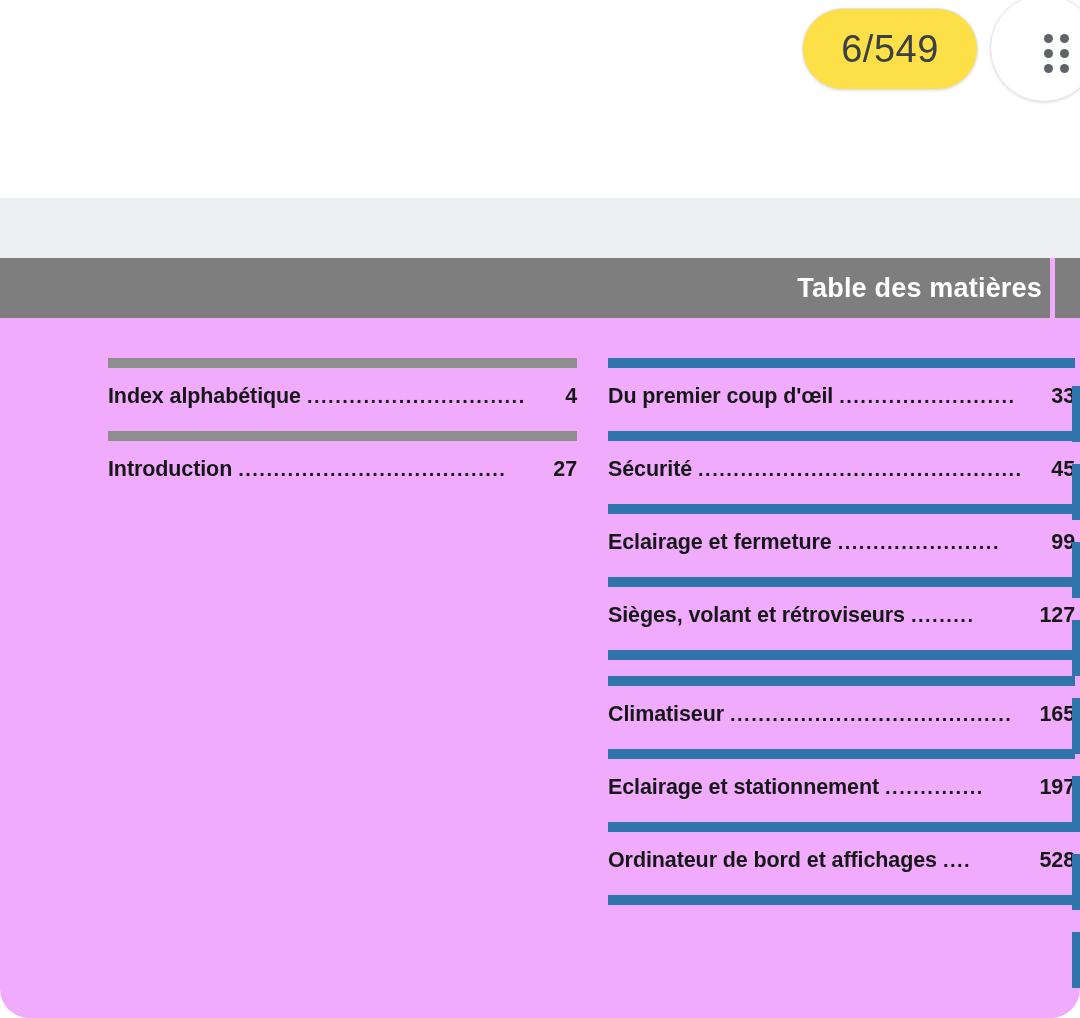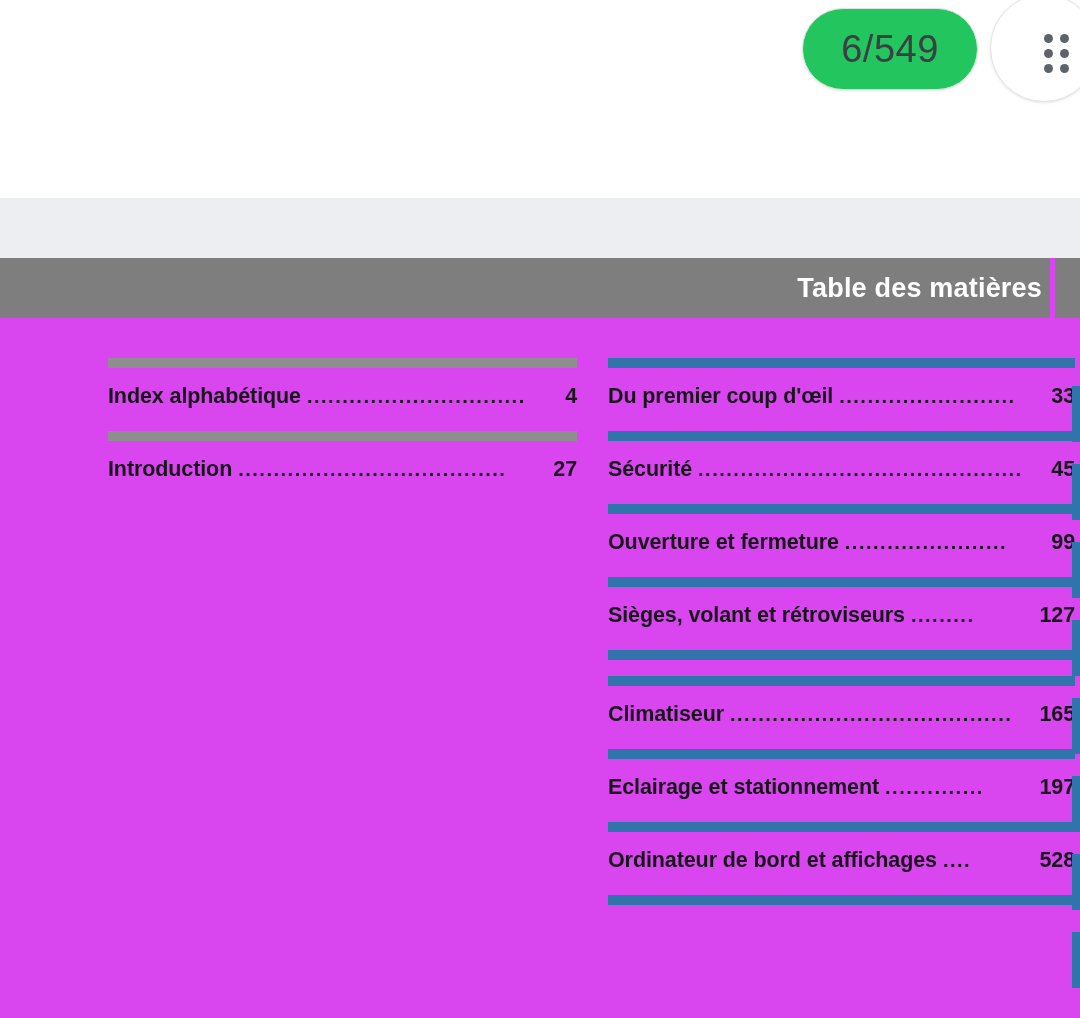--- a/index.html
+++ b/index.html
@@ -17,21 +17,21 @@
     background: #ffffff;
   }
 
   
   .page-pill {
     position: absolute;
     top: 8px;
     left: 802px;
     width: 176px;
     height: 82px;
-    background: #22c55e;
+    background: #fde047;
     border: 1px solid #e3e3e5;
     border-radius: 41px;
     box-shadow: 0 1px 3px rgba(0,0,0,0.10);
     display: flex;
     align-items: center;
     justify-content: center;
   }
   .page-pill span {
     font-size: 38px;
     color: #3c4043;
@@ -69,21 +69,22 @@
     background: #5f6368;
   }
 
   
   .doc {
     position: absolute;
     top: 198px;
     left: 0;
     width: 1080px;
     height: 820px;
-    background: #d946ef;
+    background: #f0abfc;
+    border-radius: 29px;
   }
   .doc-topband {
     position: absolute;
     top: 0; left: 0;
     width: 1080px;
     height: 60px;
     background: #eceef1;
   }
   .header-bar {
     position: absolute;
@@ -244,21 +245,21 @@
           <div class="entry-line">
             <span class="label">Sécurité</span>
             <span class="leader">..............................................</span>
             <span class="page">45</span>
           </div>
         </div>
 
         <div class="entry">
           <div class="rule rule-blue"></div>
           <div class="entry-line">
-            <span class="label">Ouverture et fermeture</span>
+            <span class="label">Eclairage et fermeture</span>
             <span class="leader">.......................</span>
             <span class="page">99</span>
           </div>
         </div>
 
         <div class="entry">
           <div class="rule rule-blue"></div>
           <div class="entry-line">
             <span class="label">Sièges, volant et rétroviseurs</span>
             <span class="leader">.........</span>

